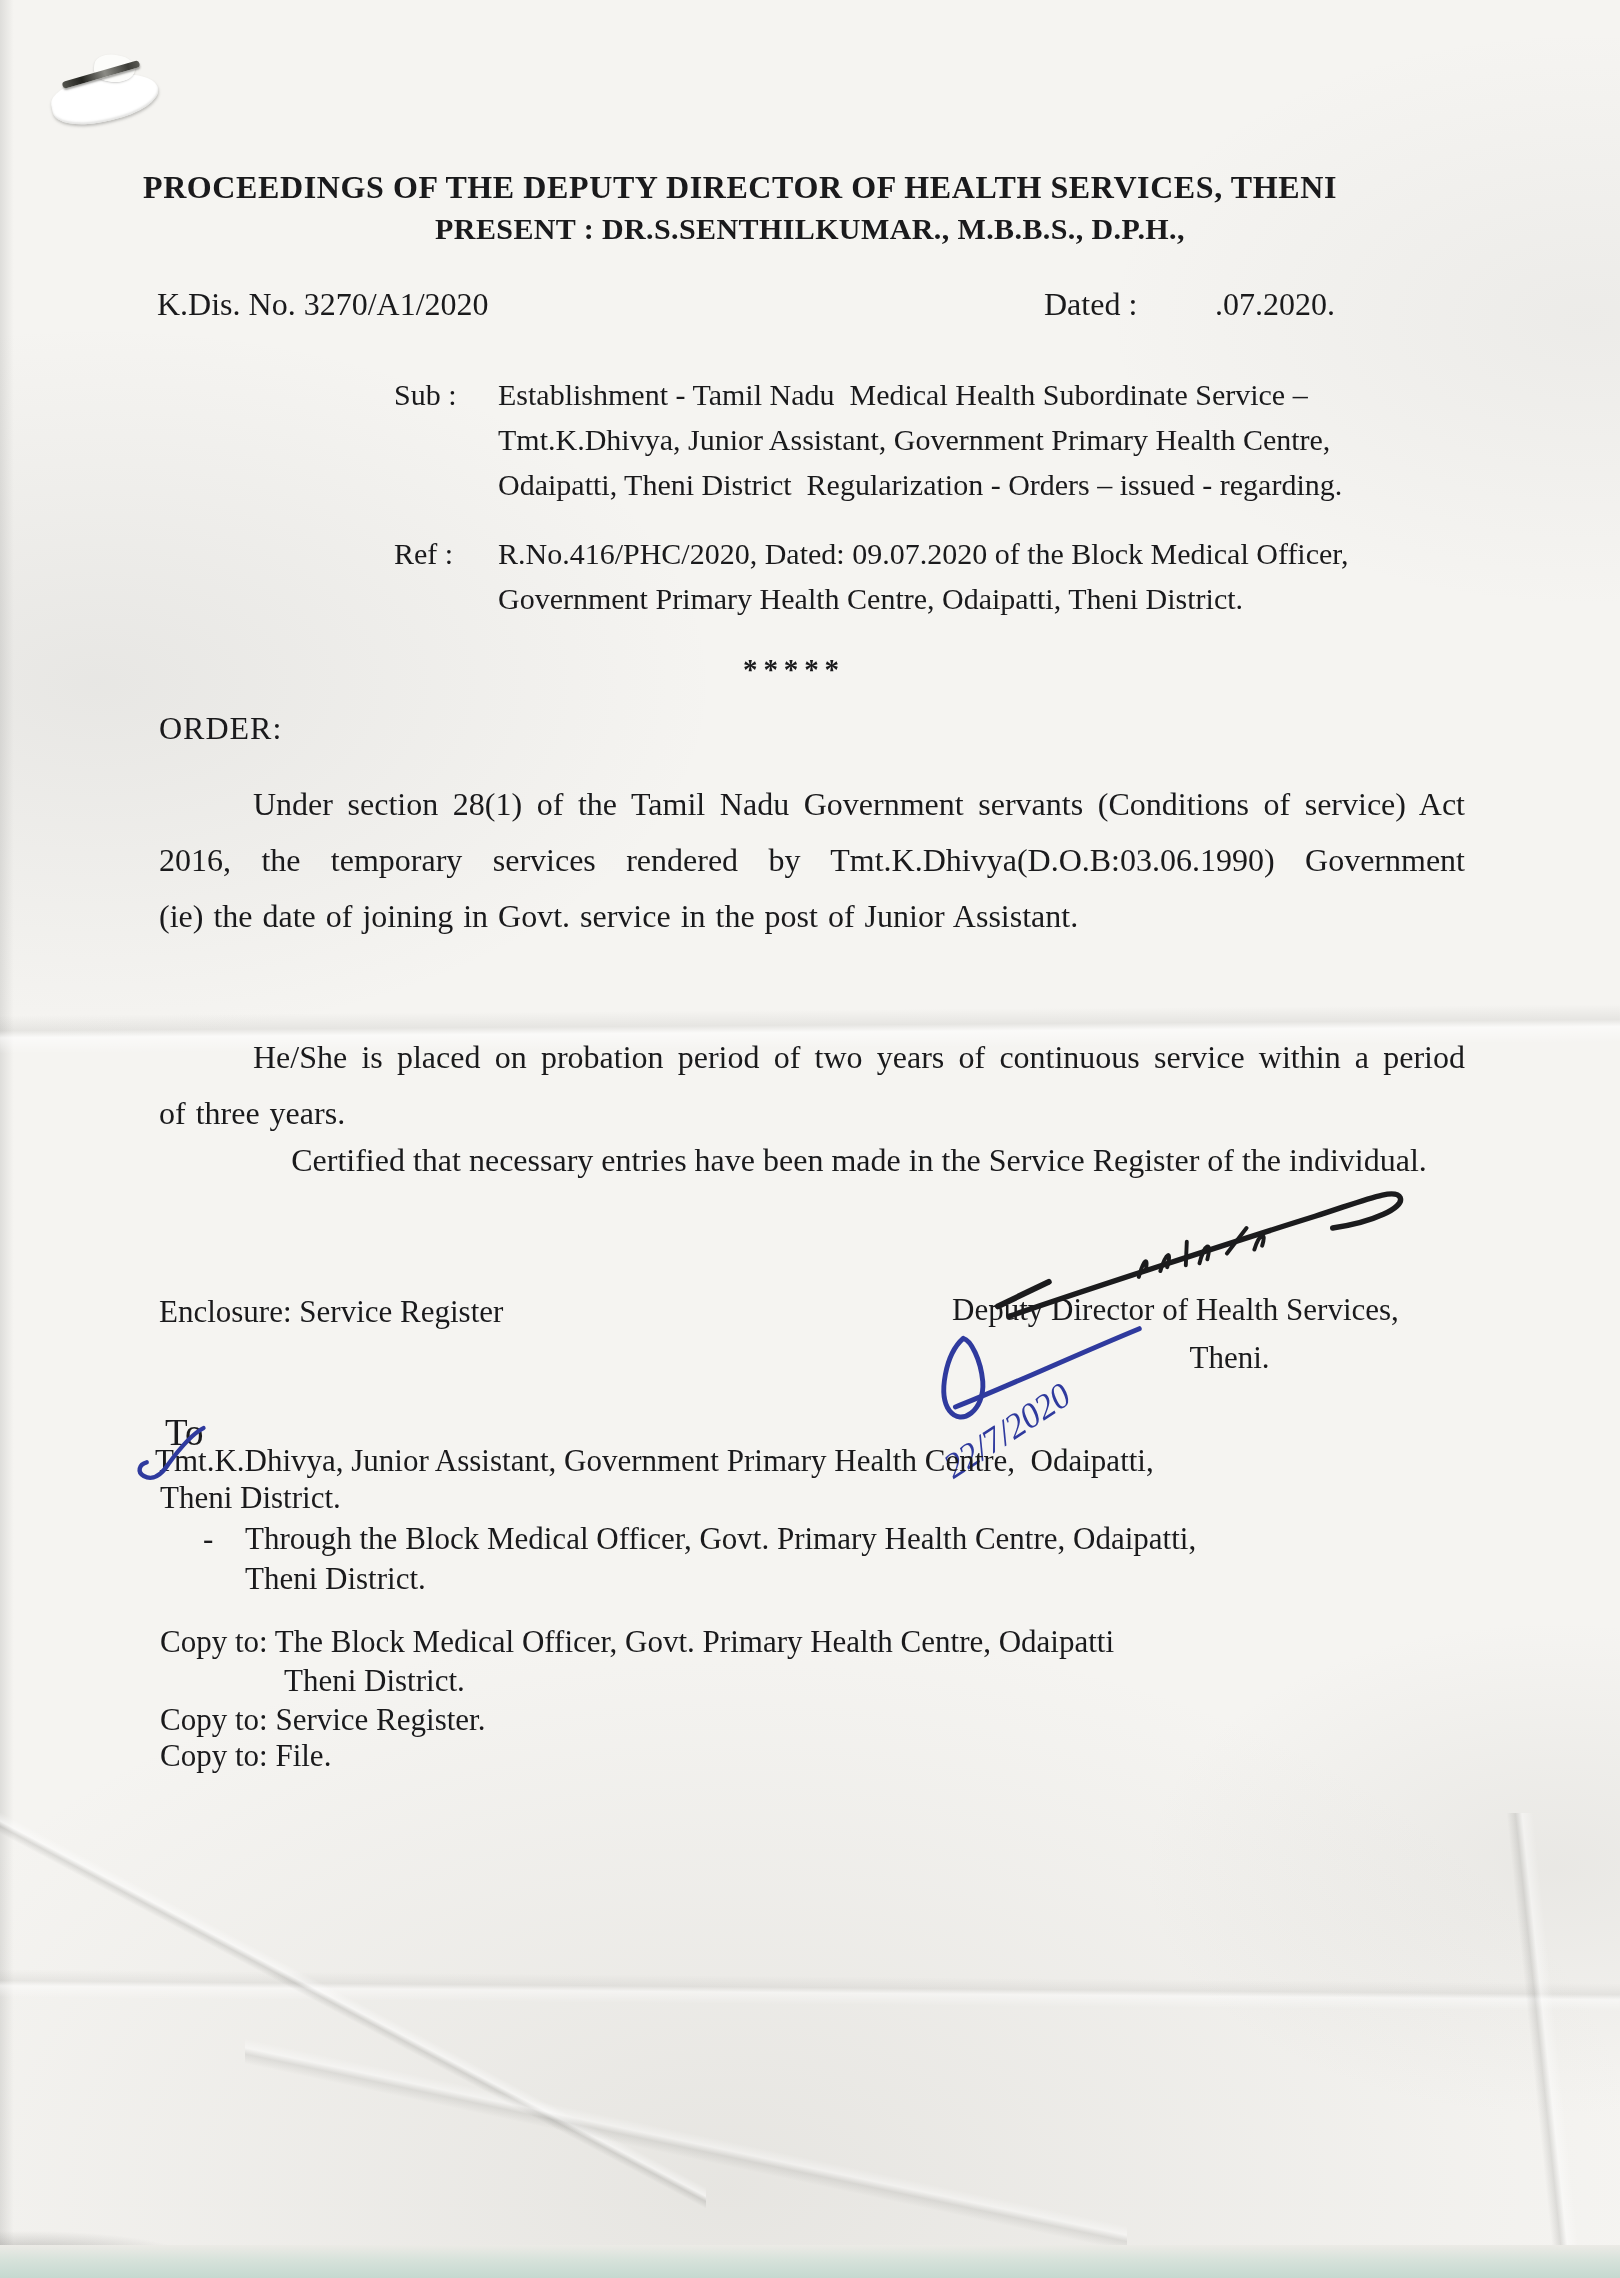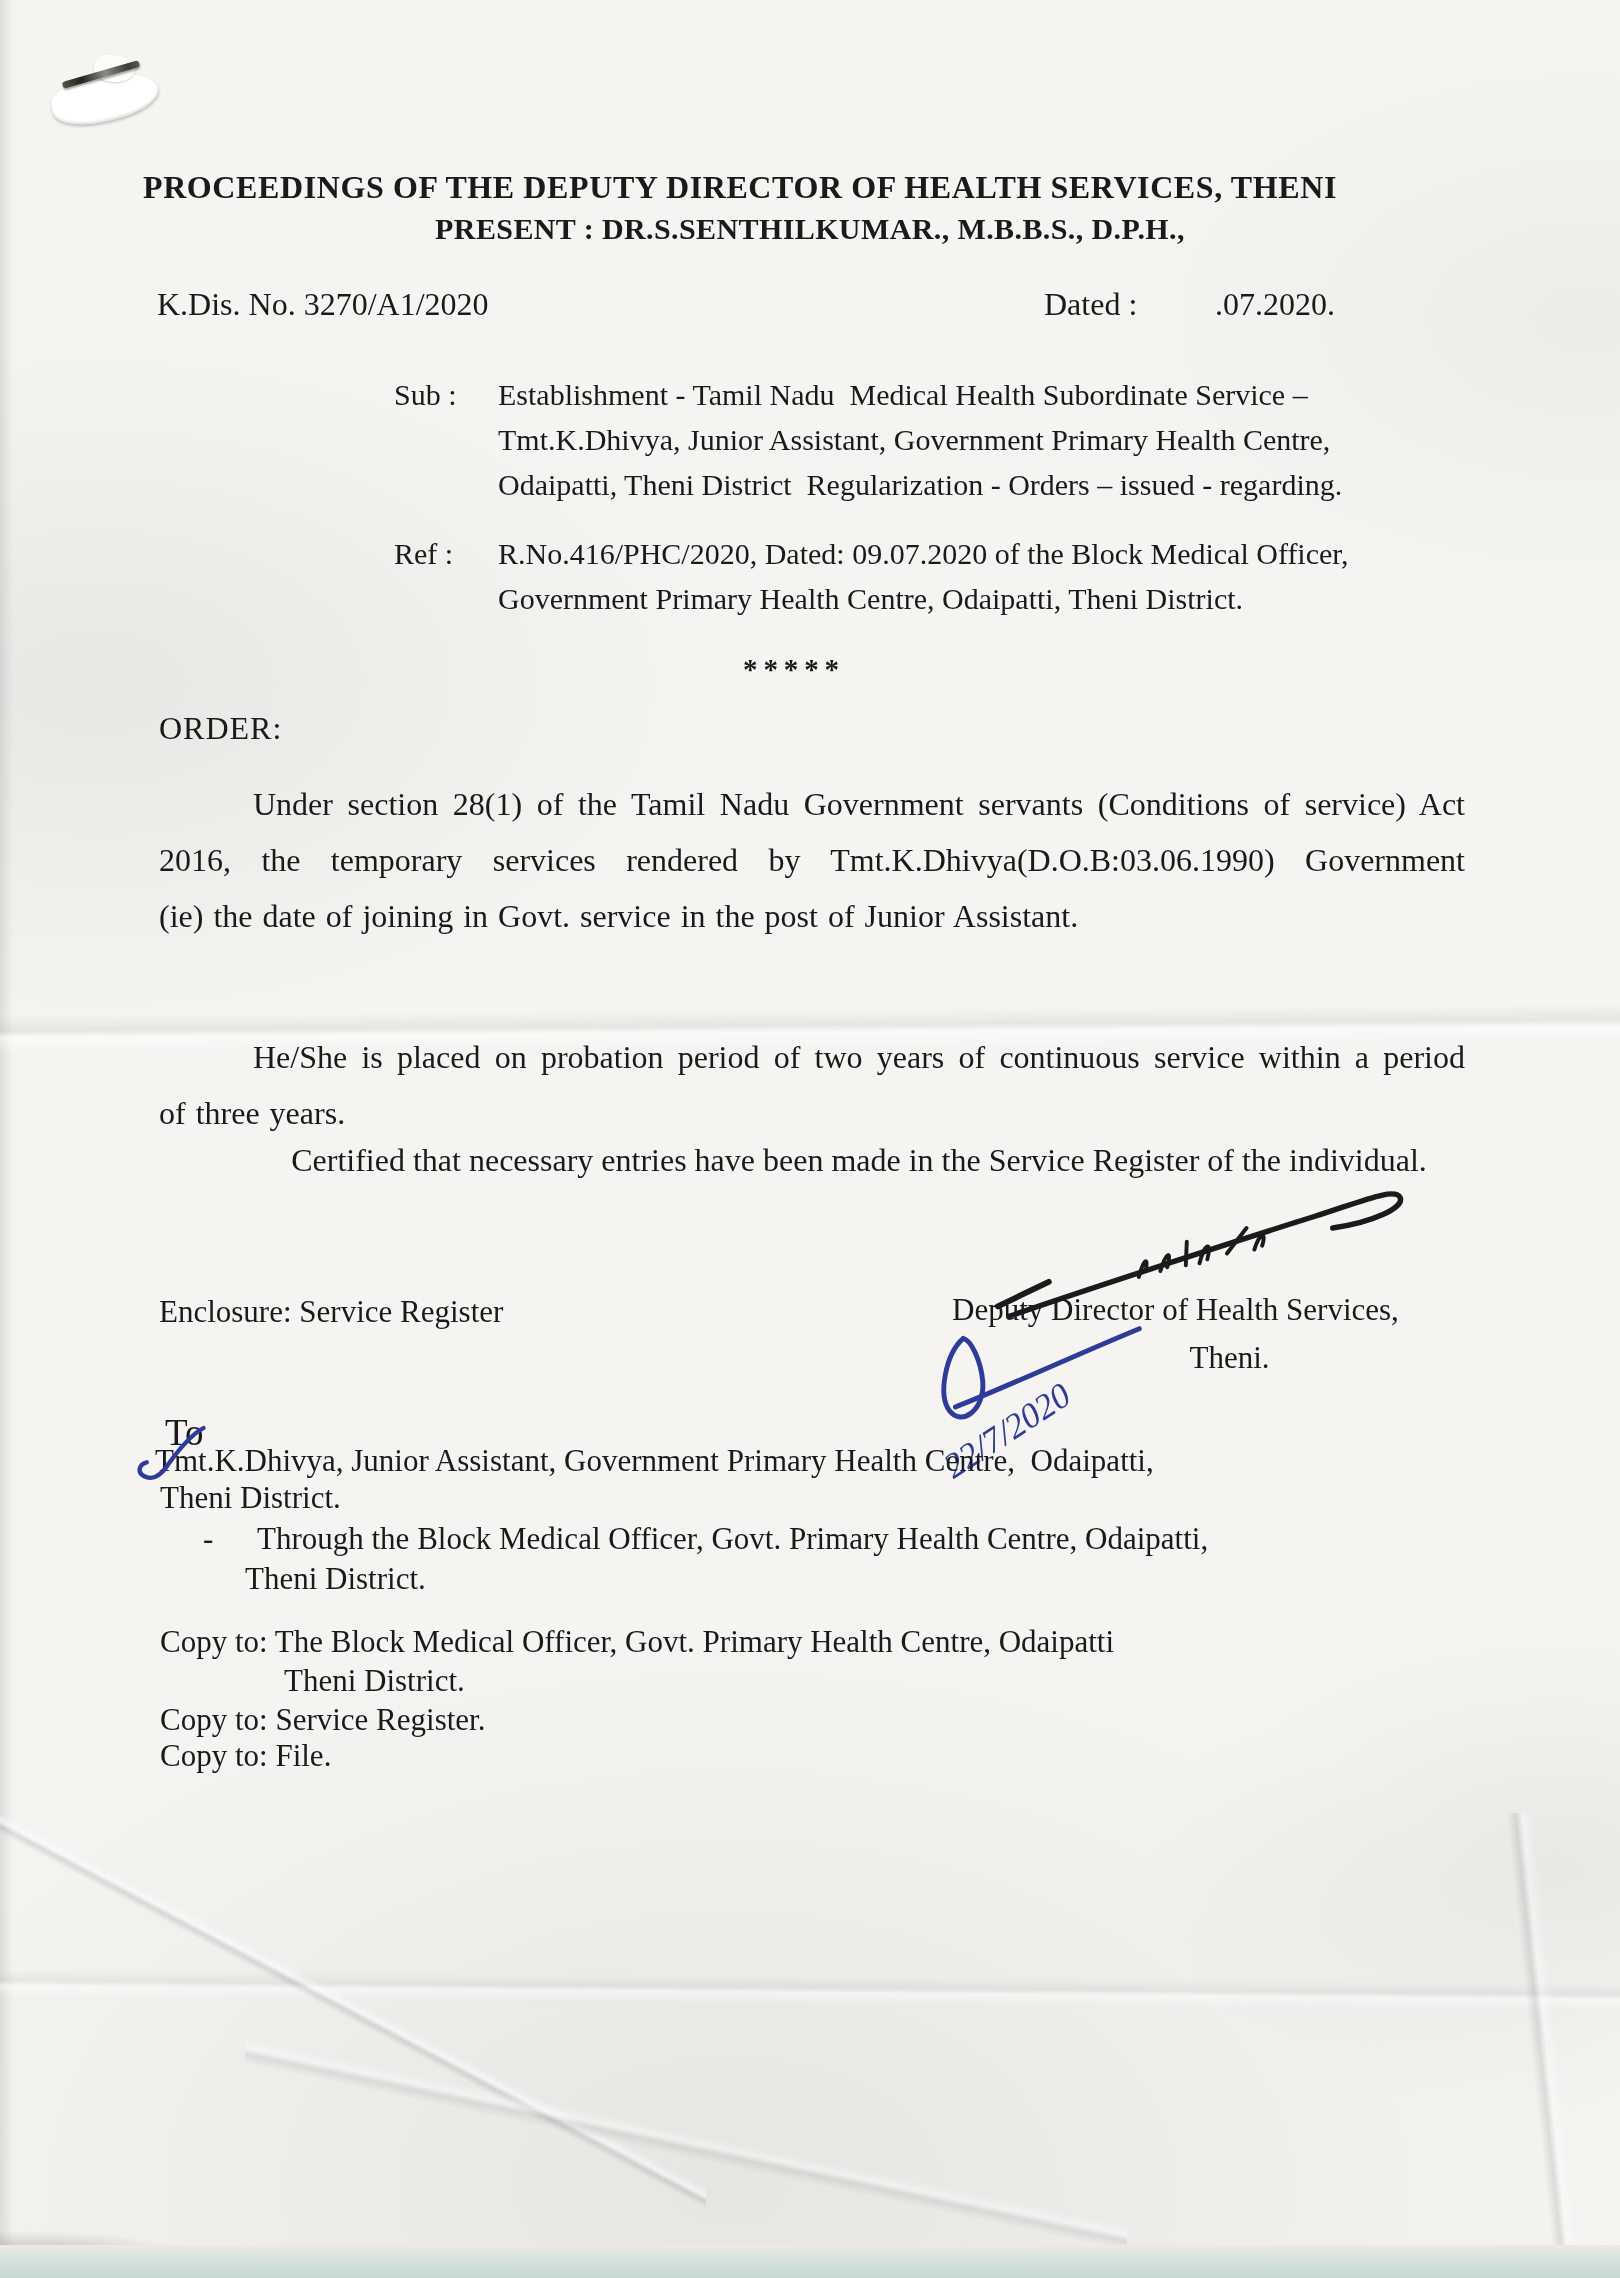--- a/index.html
+++ b/index.html
@@ -160,21 +160,21 @@
 <svg class="abs sig" style="left:926px; top:1313px;" width="274" height="181" viewBox="0 0 280 185">
   <path d="M38,26 C20,42 12,84 24,100 C36,116 60,100 58,70 C56,48 46,28 38,26" fill="none" stroke-width="5" stroke-linecap="round" stroke="#2f3a9e"></path>
   <path d="M30,96 C72,80 150,44 218,16" fill="none" stroke-width="5" stroke-linecap="round" stroke="#2f3a9e"></path>
   <text transform="translate(28,170) rotate(-33)" font-size="36" font-style="italic" font-family="Liberation Serif, DejaVu Serif, serif" fill="#2f3a9e">22/7/2020</text>
 </svg>
 
 <div class="abs" style="left:165px; top:1411px; font-size:37px;">To</div>
 <div class="abs txt" style="left:155px; top:1443px; font-size:31px;">Tmt.K.Dhivya, Junior Assistant, Government Primary Health Centre,  Odaipatti,</div>
 <div class="abs" style="left:160px; top:1480px; font-size:31px;">Theni District.</div>
 <div class="abs" style="left:203px; top:1521px; font-size:31px;">-</div>
-<div class="abs" style="left:257px; top:1521px; font-size:31px;">Through the Block Medical Officer, Govt. Primary Health Centre, Odaipatti,</div>
+<div class="abs" style="left:245px; top:1521px; font-size:31px;">Through the Block Medical Officer, Govt. Primary Health Centre, Odaipatti,</div>
 <div class="abs" style="left:245px; top:1561px; font-size:31px;">Theni District.</div>
 
 <svg class="abs sig" style="left:135px; top:1423px;" width="88" height="63" viewBox="0 0 90 64">
   <path d="M12,40 C4,42 2,50 9,54 C18,59 27,53 34,42 C47,24 60,10 70,5" fill="none" stroke-width="4.5" stroke-linecap="round" stroke="#2f3a9e"></path>
 </svg>
 
 <div class="abs" style="left:160px; top:1624px; font-size:31px;">Copy to: The Block Medical Officer, Govt. Primary Health Centre, Odaipatti</div>
 <div class="abs" style="left:284px; top:1663px; font-size:31px;">Theni District.</div>
 <div class="abs" style="left:160px; top:1702px; font-size:31px;">Copy to: Service Register.</div>
 <div class="abs" style="left:160px; top:1738px; font-size:31px;">Copy to: File.</div>

